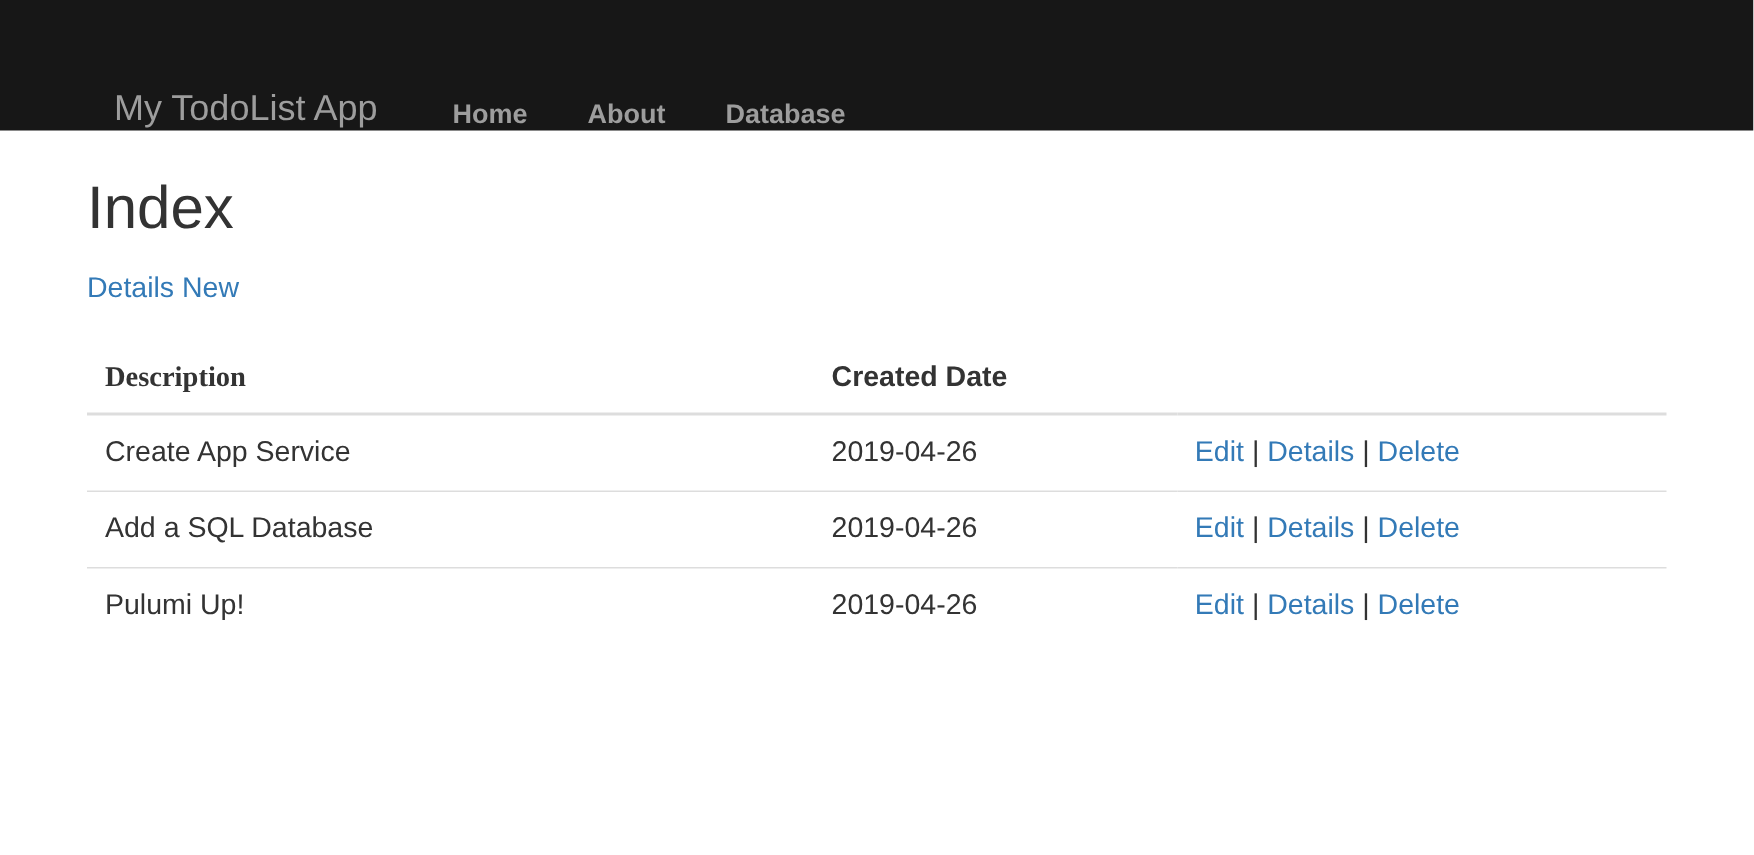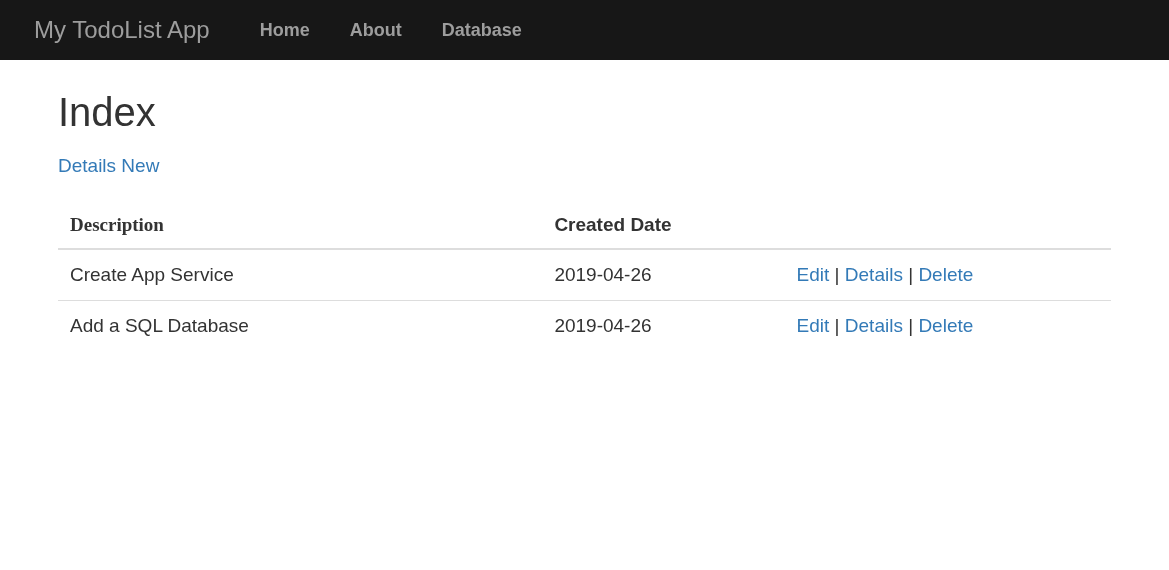--- a/index.html
+++ b/index.html
@@ -10,24 +10,24 @@
     body {
       font-family: "Helvetica Neue", Helvetica, Arial, sans-serif;
       font-size: 14px;
       color: #333;
       background: #fff;
     }
     .navbar {
       background-color: #171717;
       border-color: #080808;
       min-height: 50px;
-      height: 60px;
+      height: 87px;
       display: flex;
-      align-items: center;
-      padding: 0 34px;
+      align-items: flex-end;
+      padding: 0 76px;
     }
     .navbar-brand {
       color: #9d9d9d;
       font-size: 24px;
       margin-right: 30px;
       text-decoration: none;
       cursor: pointer;
     }
     .nav-links {
       display: flex;
@@ -127,15 +127,20 @@
     <tr>
           <td>Create App Service</td>
           <td>2019-04-26</td>
           <td><a>Edit</a><span class="action-separator"> | </span><a>Details</a><span class="action-separator"> | </span><a>Delete</a></td>
         </tr>
         <tr>
           <td>Add a SQL Database</td>
           <td>2019-04-26</td>
           <td><a>Edit</a><span class="action-separator"> | </span><a>Details</a><span class="action-separator"> | </span><a>Delete</a></td>
         </tr>
+        <tr>
+          <td>Pulumi Up!</td>
+          <td>2019-04-26</td>
+          <td><a>Edit</a><span class="action-separator"> | </span><a>Details</a><span class="action-separator"> | </span><a>Delete</a></td>
+        </tr>
       </tbody>
   </table>
 </div>
 
 </body></html>

